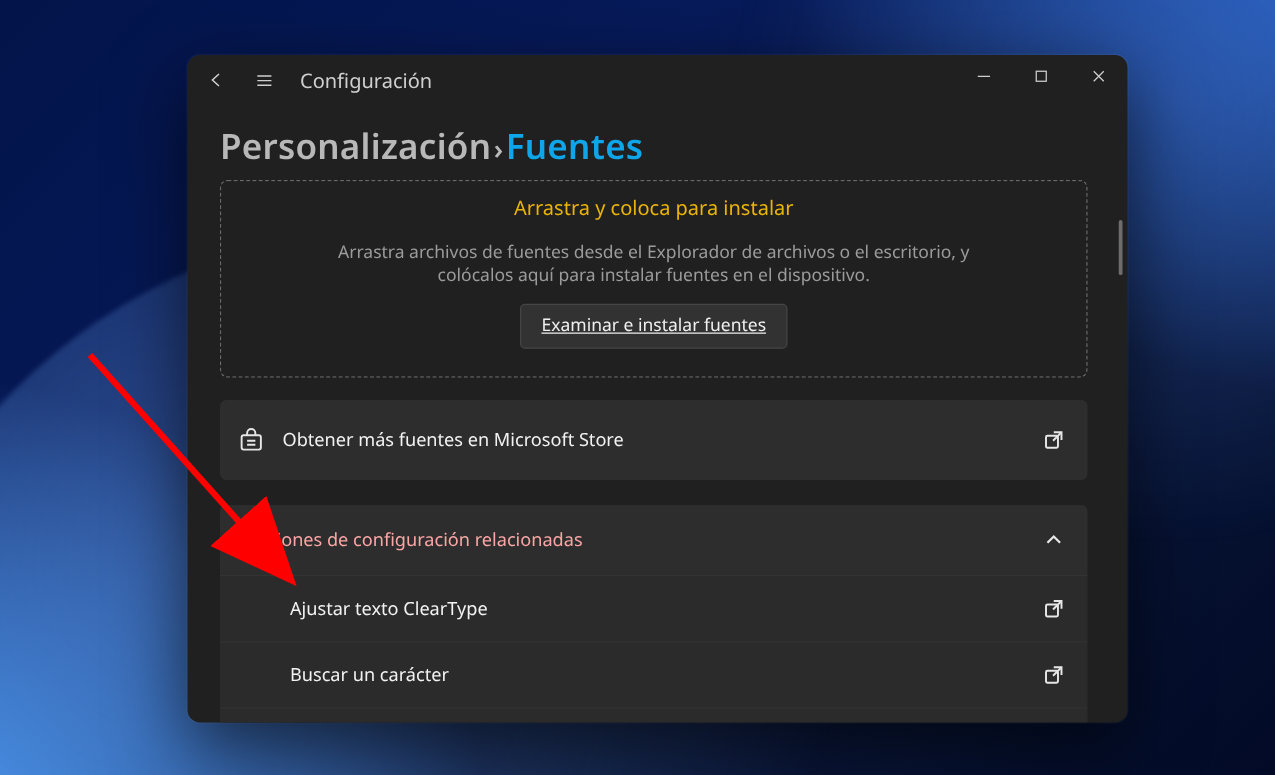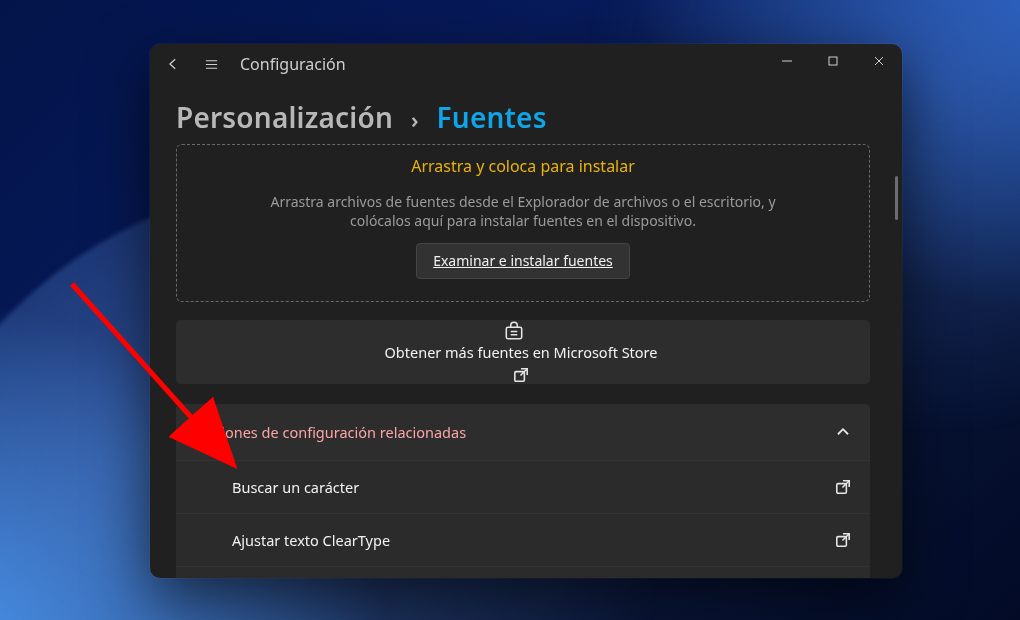--- a/index.html
+++ b/index.html
@@ -87,21 +87,21 @@
   }
   .win-ctrl svg { width:10px; height:10px; }
 
   
   .header {
     padding: 14px 26px 14px 26px;
   }
   .breadcrumb {
     display:flex;
     align-items:baseline;
-    gap: 18px;
+    gap: 2px;
     font-weight: 600;
   }
   .crumb-parent {
     color:#b8b8b8;
     font-size: 28px;
     letter-spacing: 0.2px;
   }
   .crumb-sep {
     color:#b8b8b8;
     font-size: 22px;
@@ -177,21 +177,20 @@
   .tile {
     background: #2d2d2d;
     border-radius: 5px;
     height: 64px;
     display:flex;
     align-items:center;
     padding: 0 18px 0 14px;
     margin-bottom: 4px;
     color:#f2f2f2;
     font-size: 14.5px;
-    flex-direction: column;
   }
   .tile .lead-icon {
     width: 22px; height: 22px;
     display:flex; align-items:center; justify-content:center;
     margin-right: 14px;
     color:#e6e6e6;
   }
   .tile .label { flex:1; }
   .tile .trail-icon {
     width:18px; height:18px;
@@ -330,32 +329,32 @@
         <div class="group-head">
           <span class="label">Opciones de configuración relacionadas</span>
           <span class="trail-icon">
             <svg viewBox="0 0 16 16" fill="none" stroke="currentColor" stroke-width="1.6">
               <path d="M3.5 10 8 5.5 12.5 10"></path>
             </svg>
           </span>
         </div>
 
         <div class="subtile">
-          <span class="label">Buscar un carácter</span>
+          <span class="label">Ajustar texto ClearType</span>
           <span class="trail-icon">
             <svg viewBox="0 0 16 16" fill="none" stroke="currentColor" stroke-width="1.4">
               <rect x="2.5" y="5" width="8.5" height="8.5" rx="1"></rect>
               <path d="M8 2.5h5.5V8"></path>
                 <path d="M13.5 2.5 7.5 8.5"></path>
             </svg>
           </span>
         </div>
 
         <div class="subtile">
-          <span class="label">Ajustar texto ClearType</span>
+          <span class="label">Buscar un carácter</span>
           <span class="trail-icon">
             <svg viewBox="0 0 16 16" fill="none" stroke="currentColor" stroke-width="1.4">
               <rect x="2.5" y="5" width="8.5" height="8.5" rx="1"></rect>
               <path d="M8 2.5h5.5V8"></path>
                 <path d="M13.5 2.5 7.5 8.5"></path>
             </svg>
           </span>
         </div>
 
         <div class="subtile">

